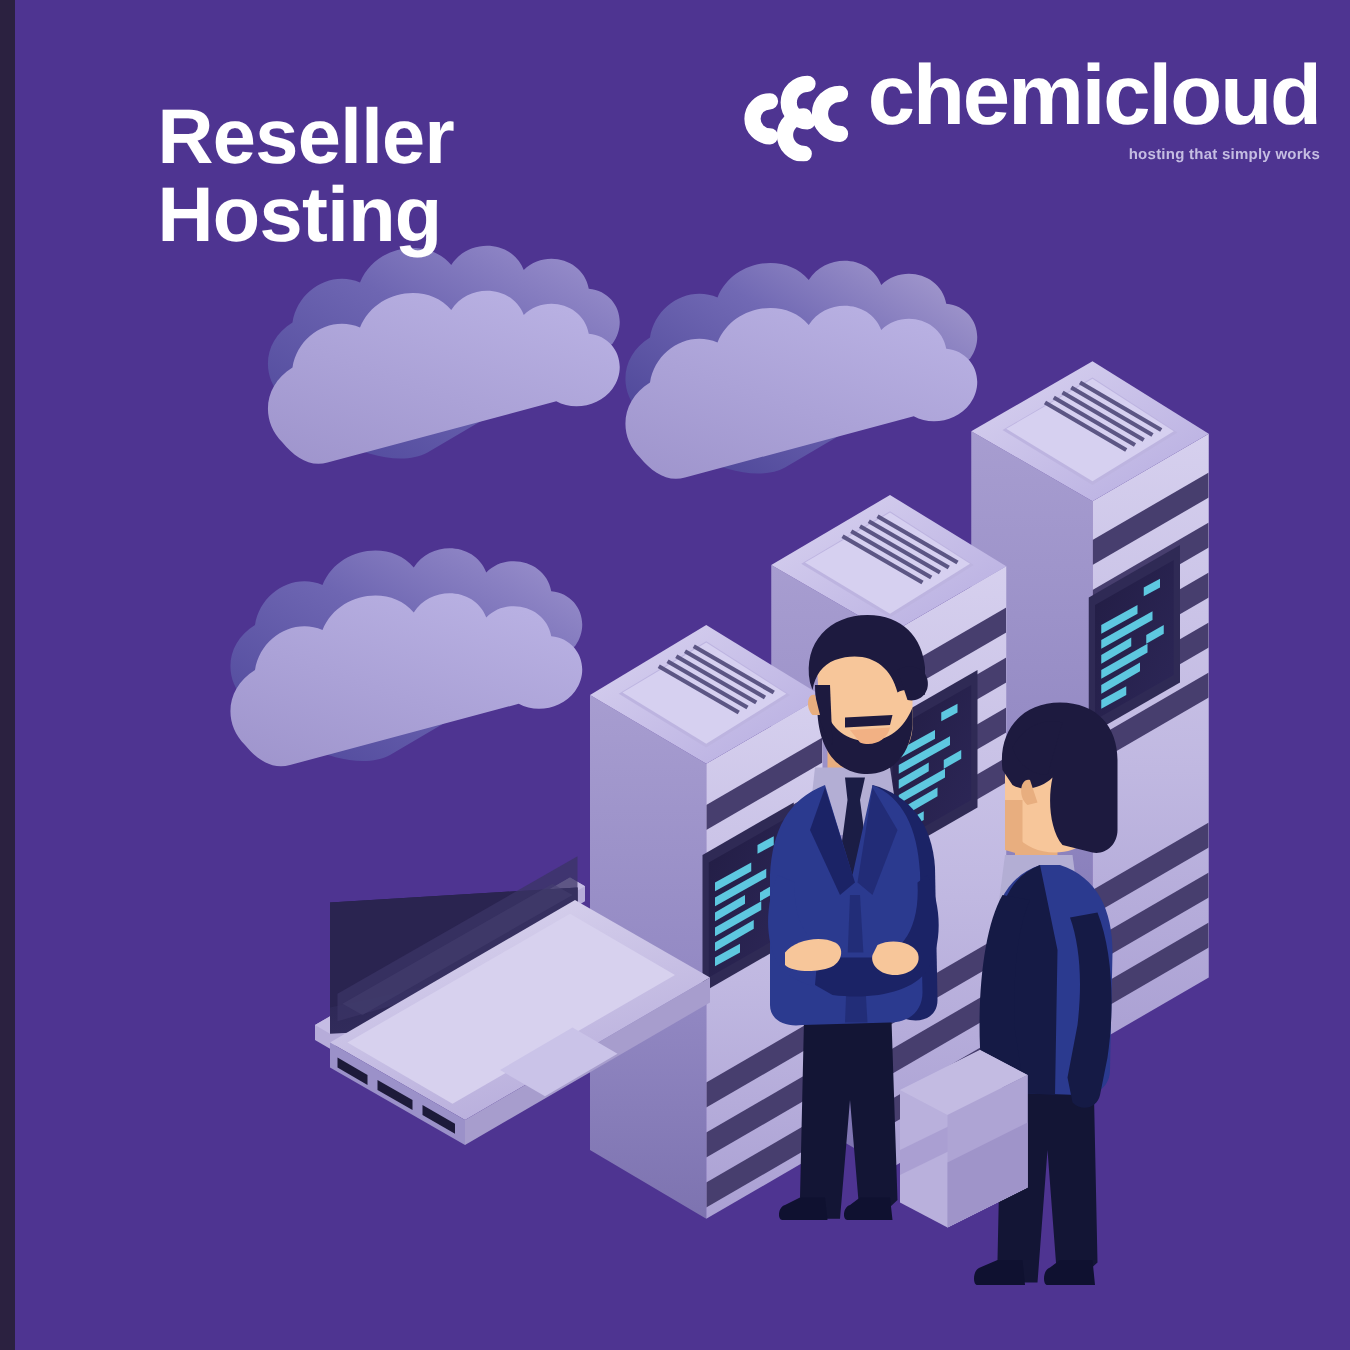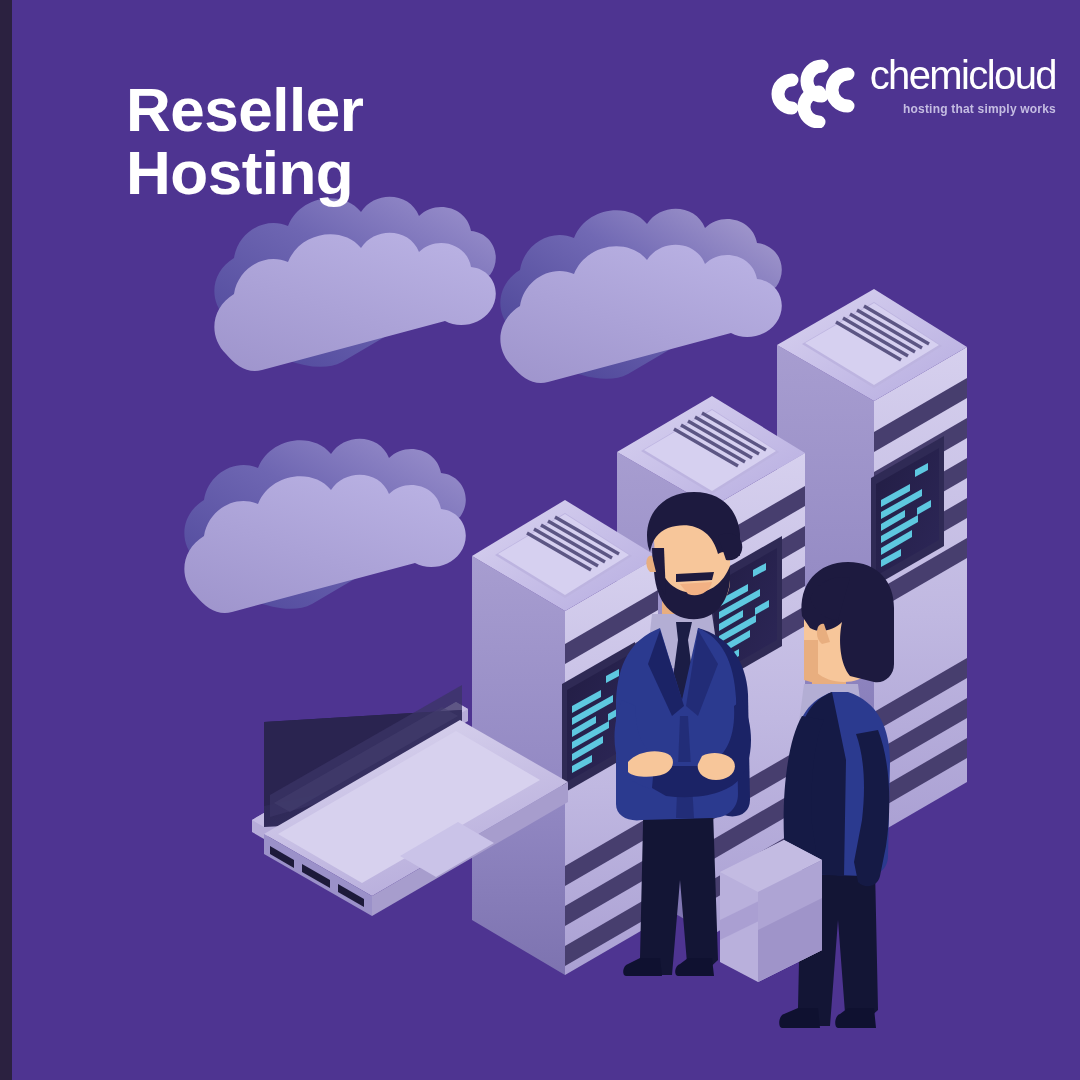--- a/index.html
+++ b/index.html
@@ -29,21 +29,21 @@
   #logo{
     position:absolute;
     right:36px; top:44px;
     display:flex;
     align-items:center;
     z-index:45;
   }
   #logo-mark{width:98px;height:84px;flex:0 0 auto;margin-right:10px;}
   #logo-text-wrap{display:flex;flex-direction:column;align-items:flex-end;}
   #logo-word{
-    color:#ffffff;font-weight:normal;font-size:40px;line-height:0.96;
+    color:#ffffff;font-weight:bold;font-size:68px;line-height:0.96;
     letter-spacing:-1.6px;font-family:"Liberation Sans",sans-serif;text-align:center;
   }
   #logo-tagline{
     color:#c5bde2;font-weight:bold;font-size:12px;
     letter-spacing:0.2px;margin-top:7px;
     font-family:"Liberation Sans",sans-serif;
   }
   
   #art{position:absolute;left:0;top:0;width:1080px;height:1080px;z-index:20;}
   #art svg{display:block;width:1080px;height:1080px;}

